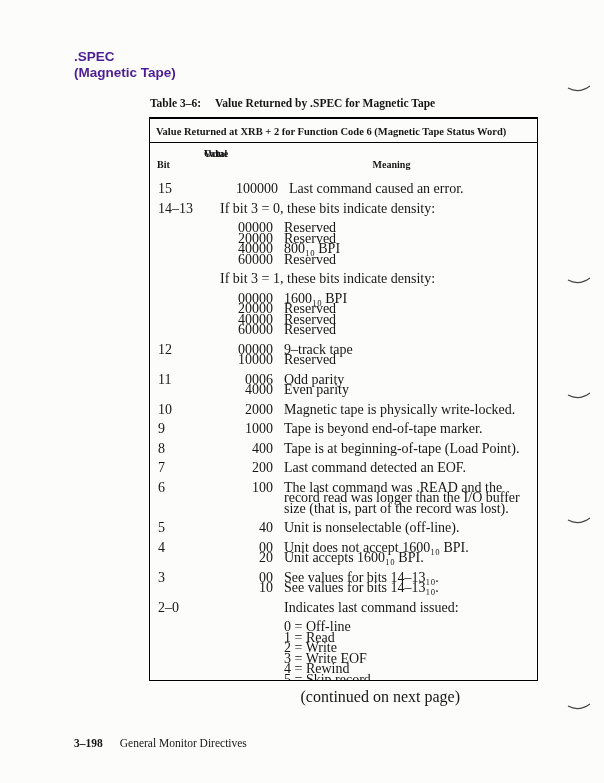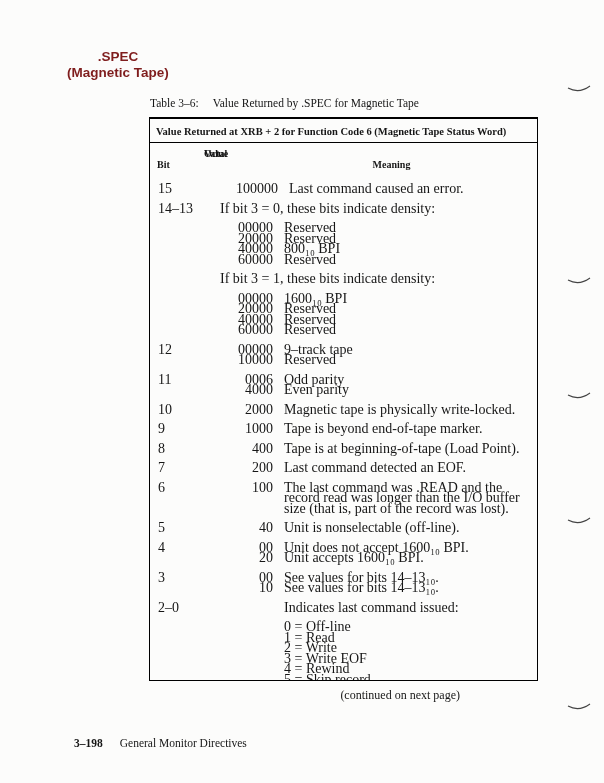--- a/index.html
+++ b/index.html
@@ -4,28 +4,28 @@
 <style>
   html,body{margin:0;padding:0;}
   body{
     width:604px;height:783px;position:relative;
     background:#fcfcfb;color:#161616;
     font-family:"Liberation Serif","DejaVu Serif",serif;
     overflow:hidden;
   }
   
   .doc-header{
-    position:absolute;left:67px;top:49px;
+    position:absolute;left:74px;top:49px;
     font-family:"Liberation Sans","DejaVu Sans",sans-serif;
-    font-weight:bold;font-size:13.5px;line-height:15.5px;color:#7f1d1d;text-align:center;
+    font-weight:bold;font-size:13.5px;line-height:15.5px;color:#4c1d95;
   }
   
   .tbl-caption{
     position:absolute;left:150px;top:97px;
-    font-weight:normal;font-size:11.5px;white-space:nowrap;
+    font-weight:bold;font-size:11.5px;white-space:nowrap;
   }
   .tbl-caption .cap-text{margin-left:14px;}
   
   .tbl{
     position:absolute;left:149px;top:117px;width:387px;height:561px;
     border:1.3px solid #000;border-top-width:2.4px;
     overflow:hidden;background:transparent;
   }
   .tbl-banner{
     padding:7px 6px 5px 6px;
@@ -39,21 +39,21 @@
   .colhead .h-meaning{position:absolute;left:98px;top:16px;width:287px;text-align:center;}
   .rows{padding-top:2px;}
   .trow{display:flex;align-items:flex-start;font-size:14px;line-height:10.5px;}
   .trow.gap{margin-top:9px;}
   .bit{flex:0 0 42px;padding-left:8px;white-space:nowrap;}
   .val{flex:0 0 37px;text-align:right;white-space:nowrap;margin-left:36px;}
   .sp{flex:0 0 11px;}
   .mean{width:287px;}
   .note{margin-left:20px;white-space:nowrap;}
   
-  .continued{position:absolute;top:688px;left:0;width:460px;text-align:right;font-size:12px;}
+  .continued{position:absolute;top:688px;left:0;width:460px;text-align:right;font-size:16px;}
   .footer{position:absolute;left:74px;top:737px;font-size:11.5px;white-space:nowrap;}
   .footer .pageno{font-weight:bold;}
   .footer .ftext{margin-left:17px;}
   
   .edge-mark{position:absolute;width:24px;height:10px;}
 </style>
 </head>
 <body>
 
 <div class="doc-header">

